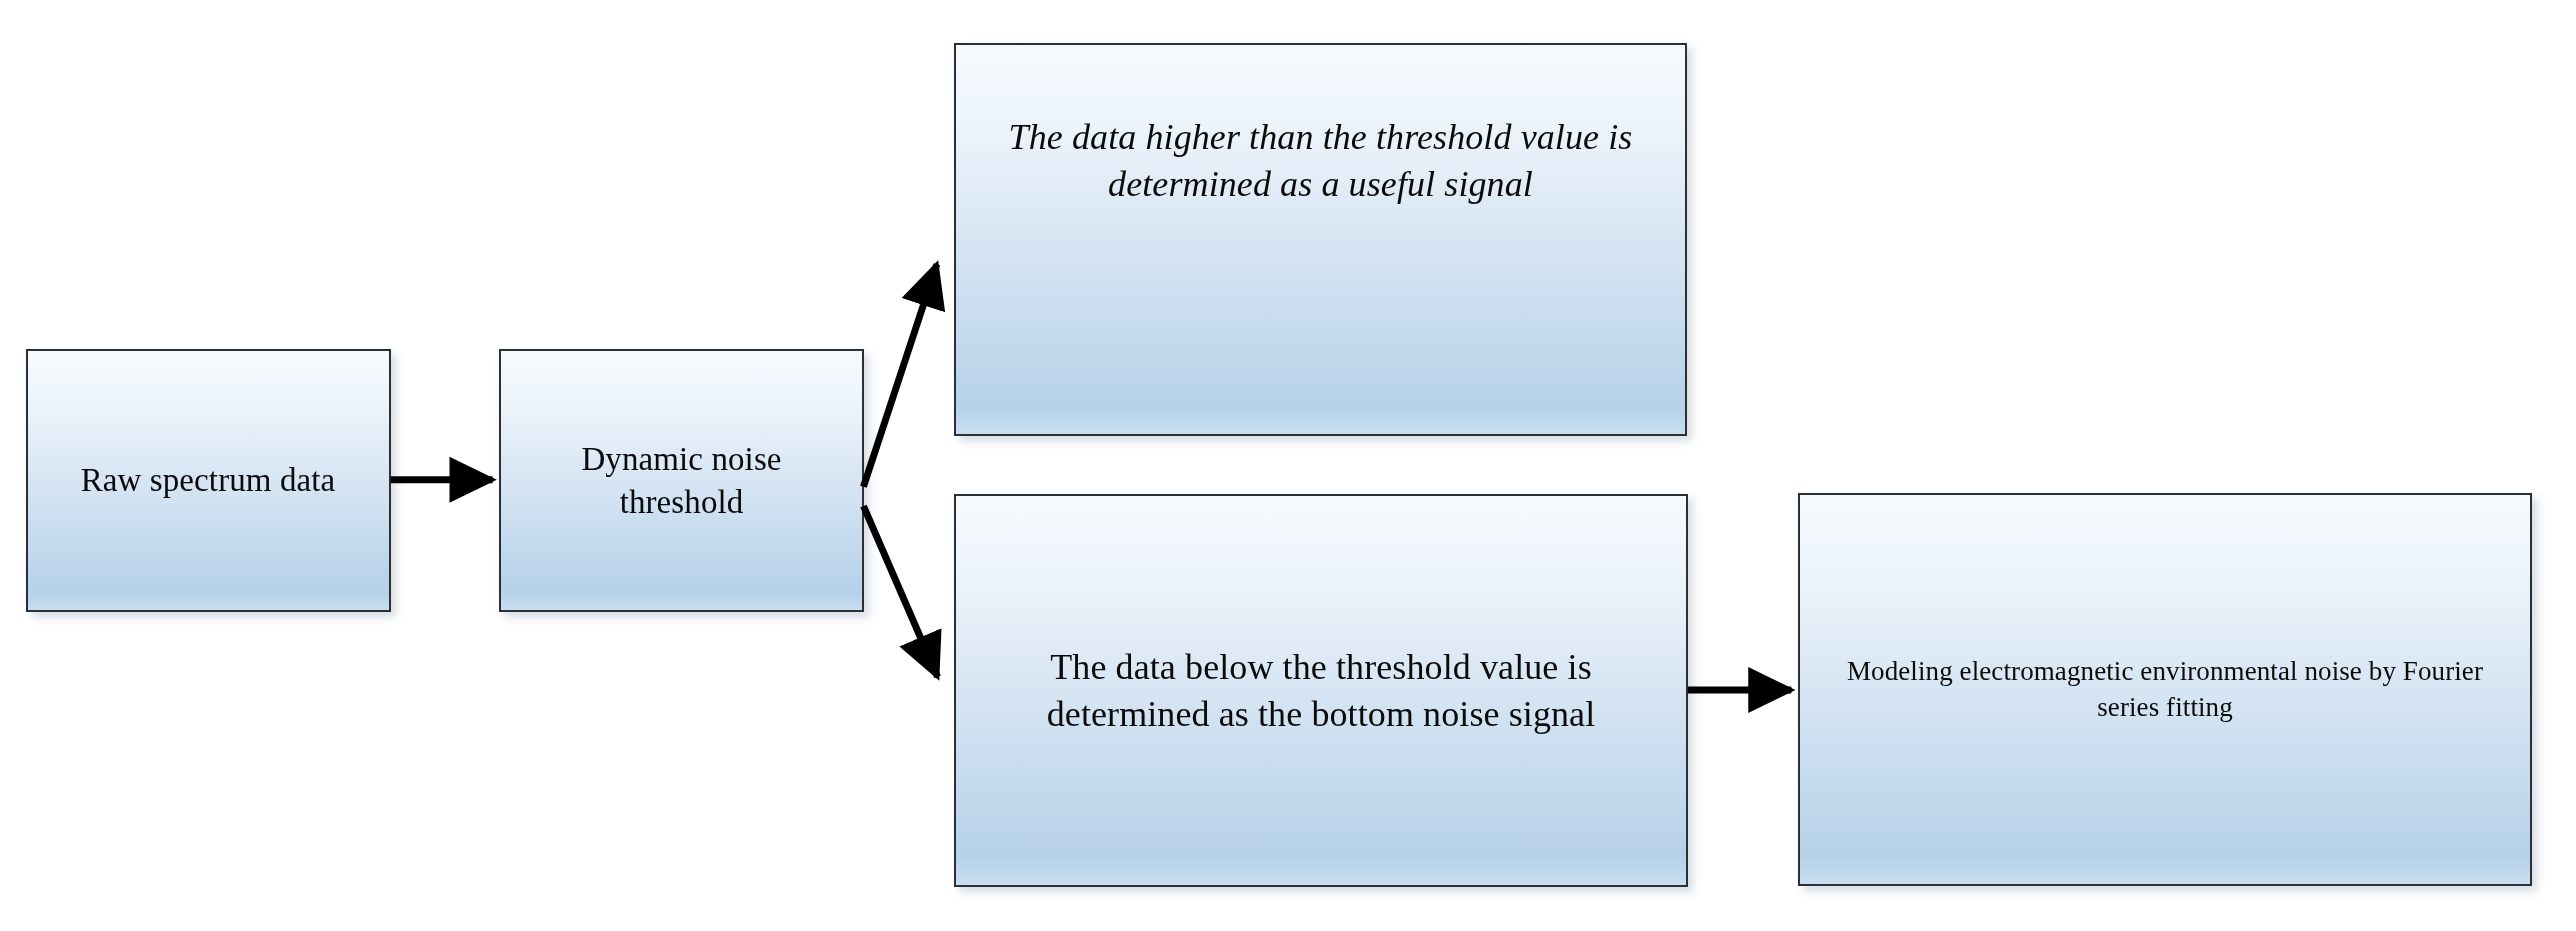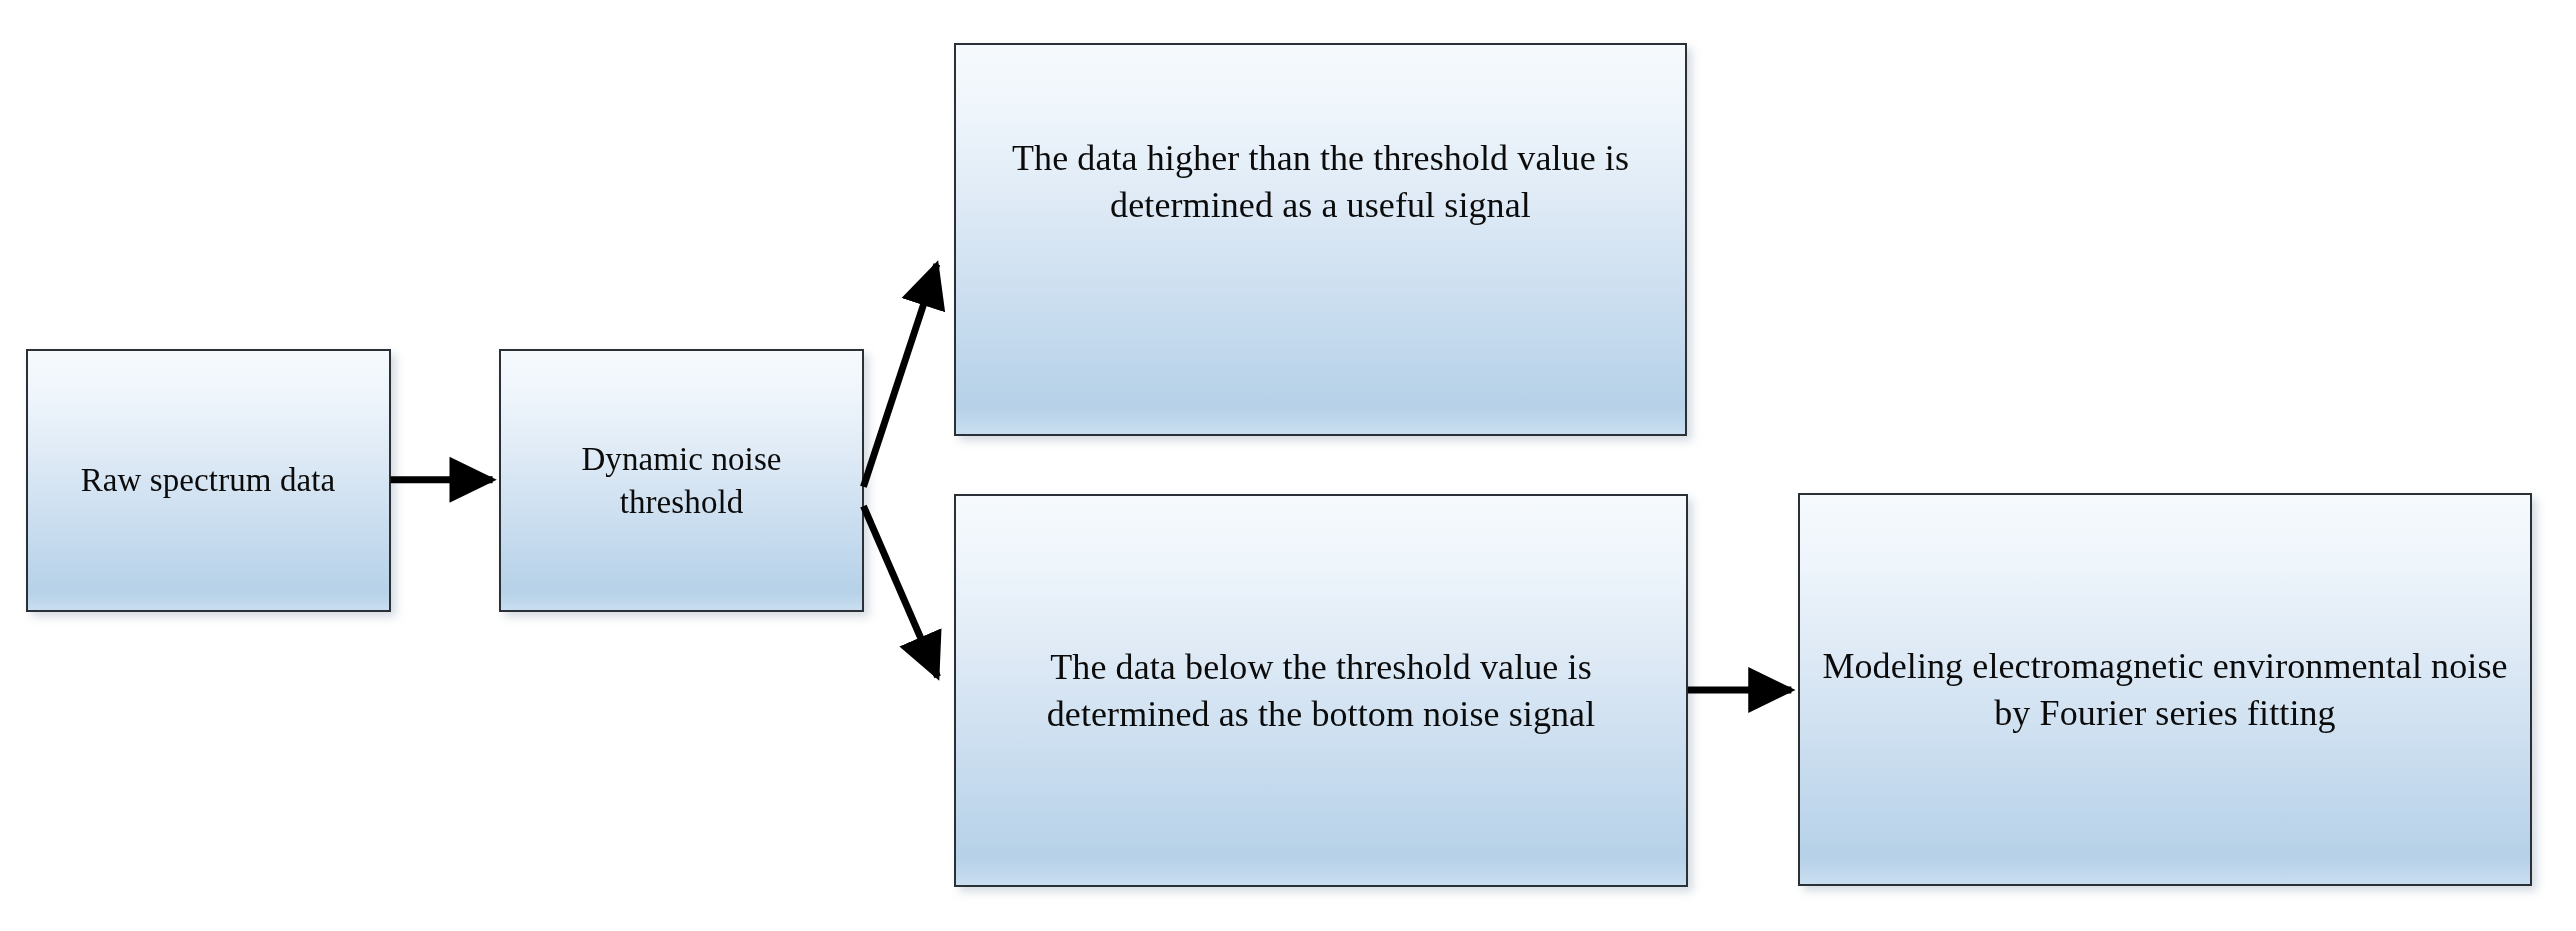--- a/index.html
+++ b/index.html
@@ -46,23 +46,23 @@
 
   
   #node-raw-spectrum-data   { left: 25.5px;   top: 349px; width: 365px;  height: 263px; }
   #node-dynamic-threshold   { left: 499px;  top: 349px; width: 365px;  height: 263px; }
   #node-useful-signal       { left: 954px; top: 43px;  width: 733px;  height: 393px; align-items: flex-start; }
   #node-bottom-noise        { left: 954px; top: 494px; width: 734px;  height: 393px; }
   #node-fourier-modeling    { left: 1798px; top: 493px; width: 734px;  height: 393px; }
 
   #node-raw-spectrum-data .label,
   #node-dynamic-threshold .label { font-size: 33px; }
-  #node-useful-signal .label      { font-size: 36px; padding-top: 90px; }
+  #node-useful-signal .label      { font-size: 36px; padding-top: 69px; font-style: italic; }
   #node-bottom-noise .label       { font-size: 36px; }
-  #node-fourier-modeling .label   { font-size: 36px; }
+  #node-fourier-modeling .label   { font-size: 27px; }
 
   
   #connectors {
     position: absolute;
     left: 0; top: 0;
     width: 2576px;
     height: 931px;
     pointer-events: none;
   }
   #connectors path { pointer-events: stroke; }

